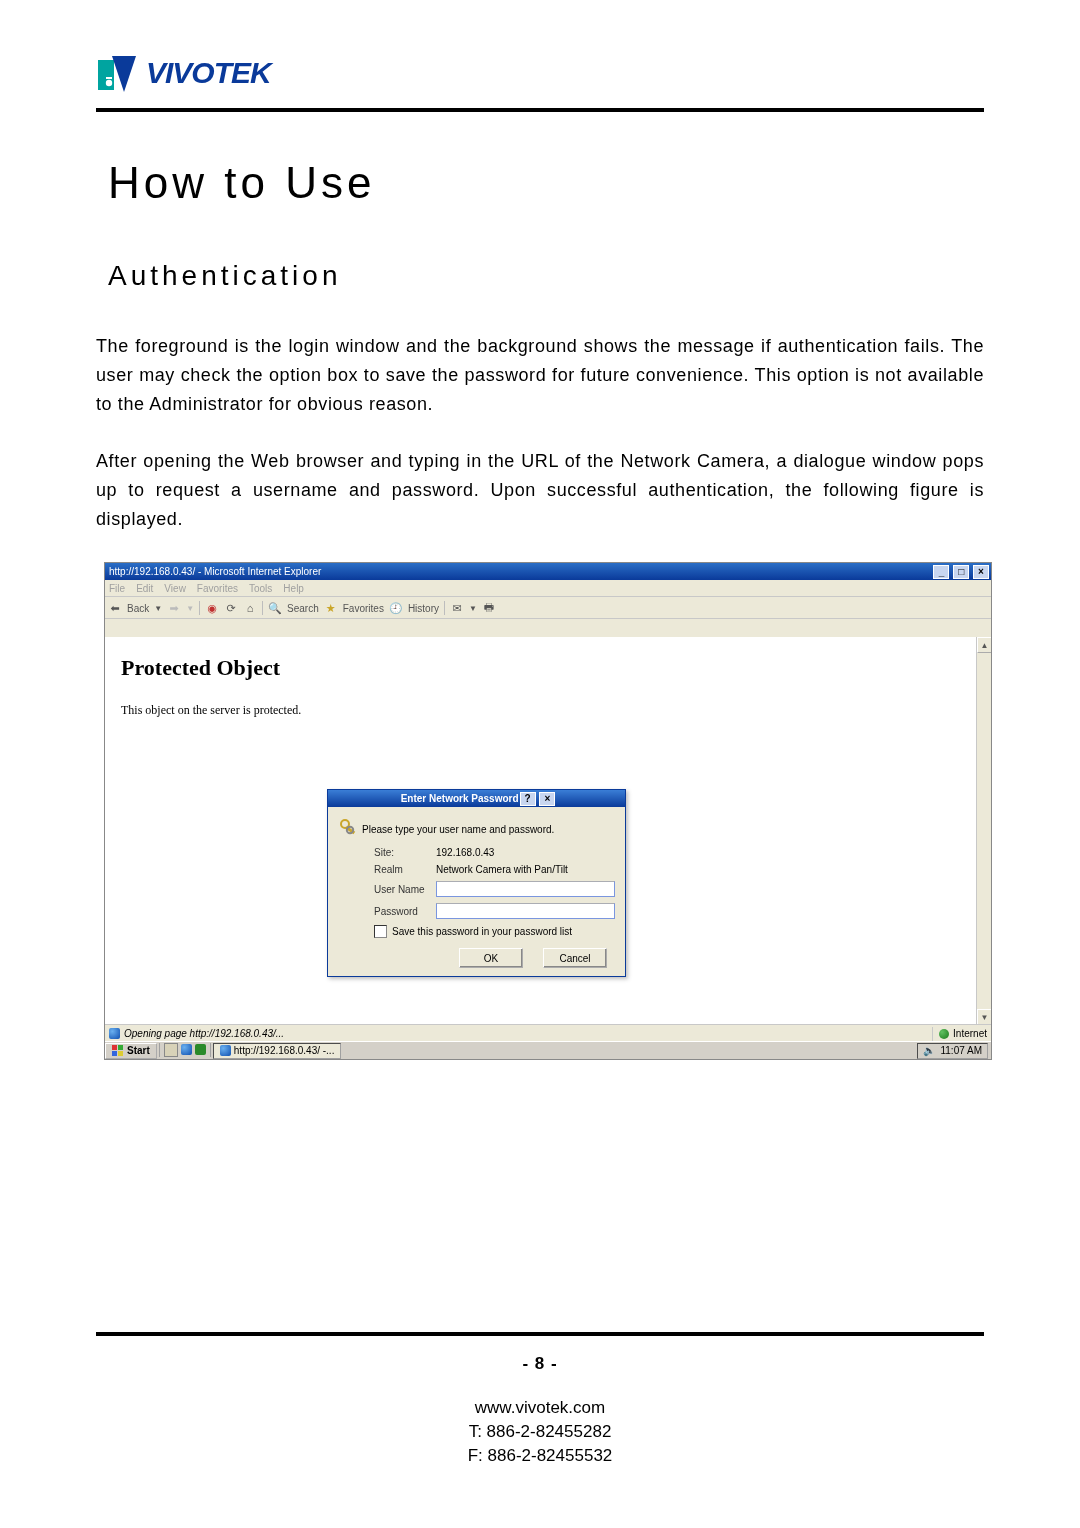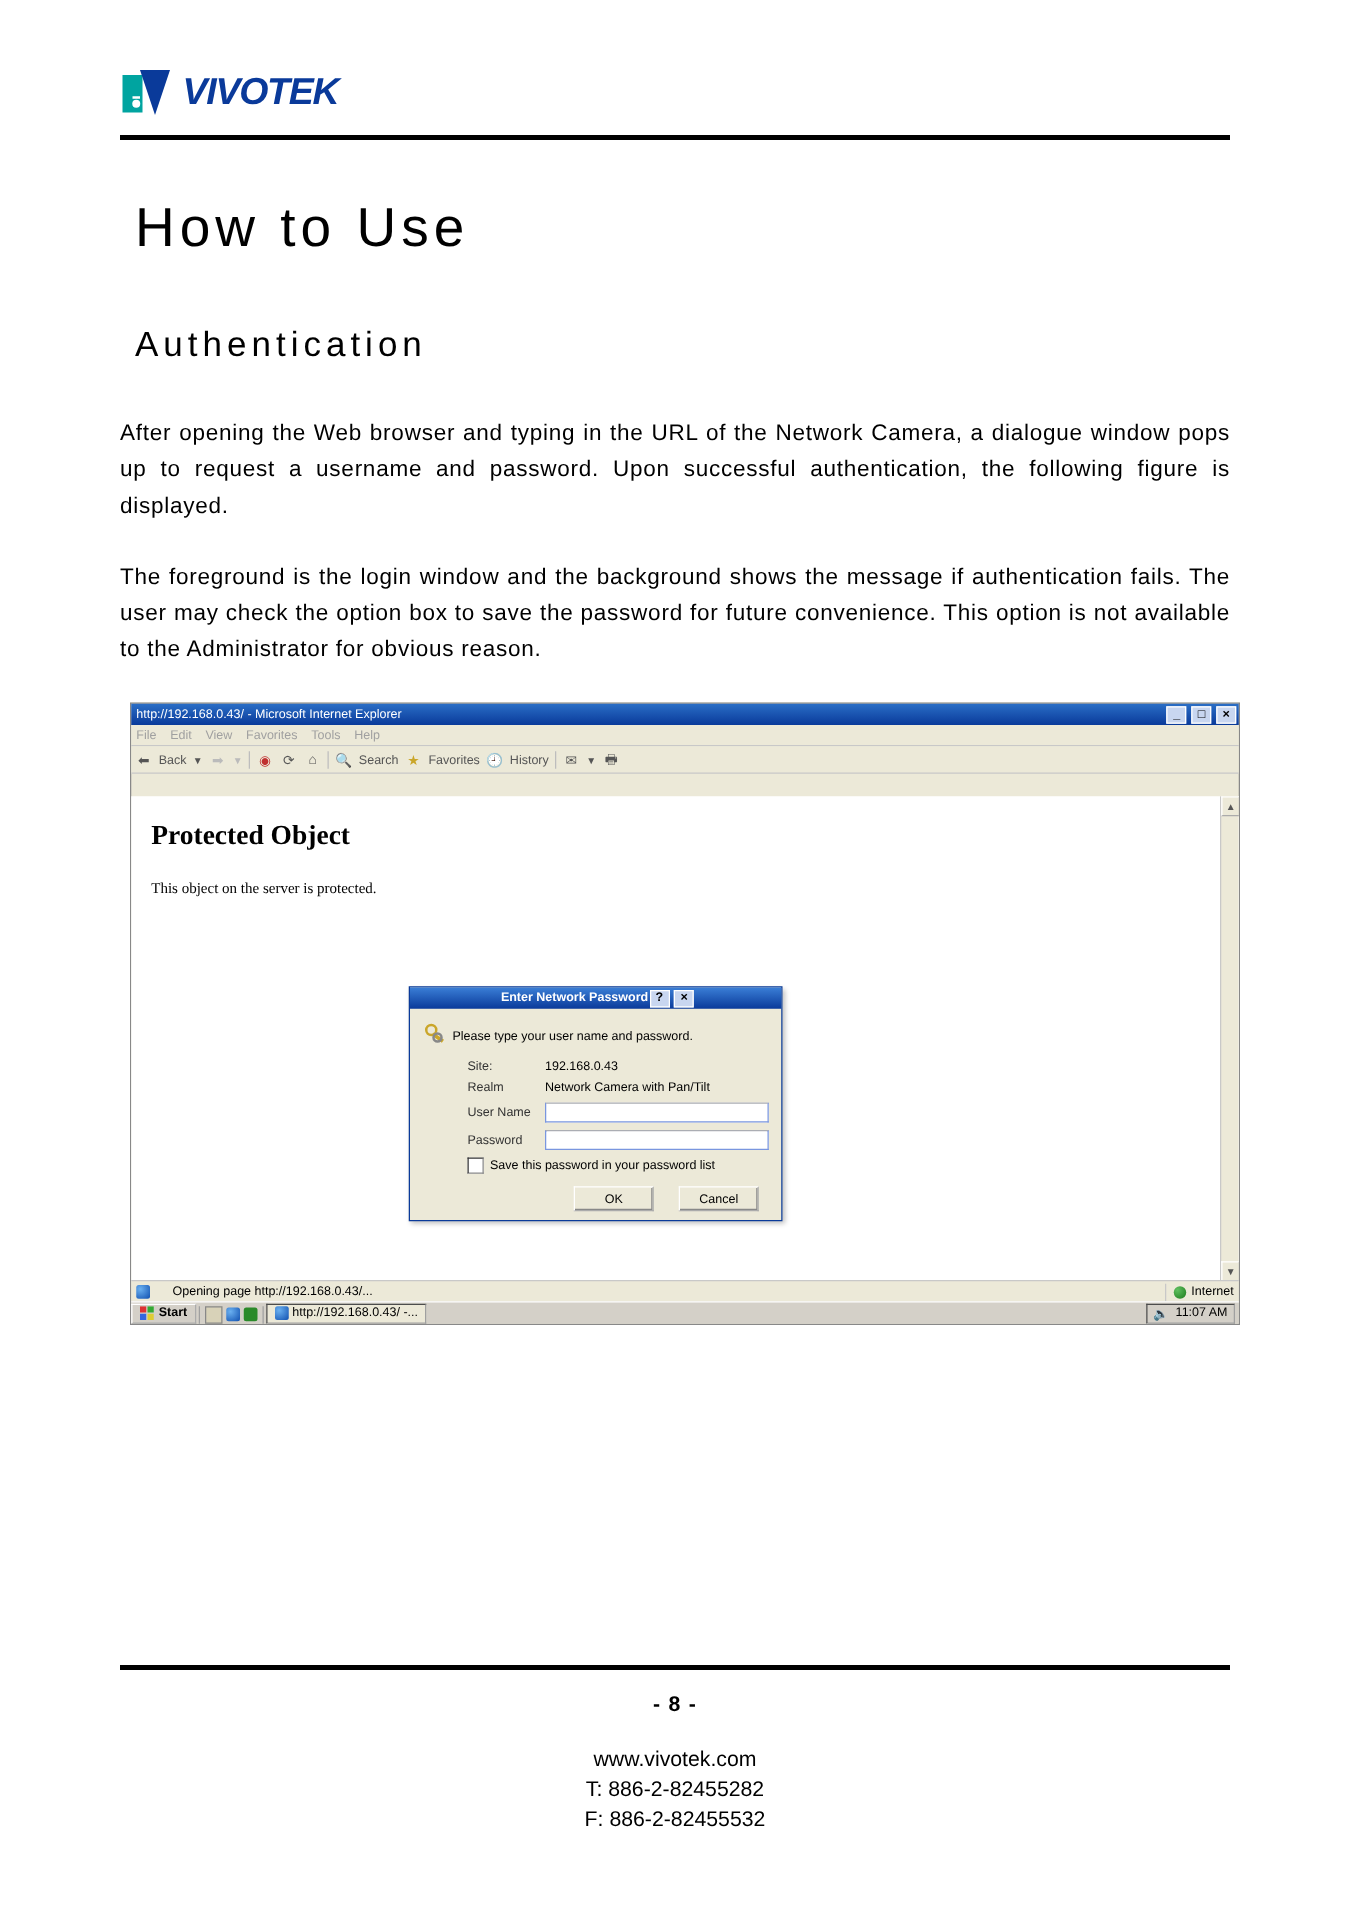--- a/index.html
+++ b/index.html
@@ -217,21 +217,21 @@
   .ss-statusbar .zone {
     display:flex; align-items:center; gap:4px;
     border-left:1px solid #c8c8c8; padding-left:6px; height:14px;
   }
   .ss-taskbar {
     position:absolute; left:0; right:0; bottom:0; height:17px;
     background:#d4d0c8; border-top:1px solid #fff;
     display:flex; align-items:center; justify-content:space-between;
     padding:0 3px 0 0;
   }
-  .ss-taskbar .left { display:flex; align-items:flex-end; gap:2px; }
+  .ss-taskbar .left { display:flex; align-items:flex-start; gap:2px; }
   .ss-taskbar .start {
     height:14px; padding:0 6px;
     background:#d4d0c8; border:1px outset #fff;
     display:flex; align-items:center; gap:3px; font-weight:bold;
   }
   .ss-taskbar .ql {
     display:flex; gap:3px; border-left:1px solid #a0a0a0; border-right:1px solid #a0a0a0;
     padding:0 4px; height:14px; align-items:center;
   }
   .ss-taskbar .task {
@@ -280,22 +280,22 @@
       <rect x="10" y="25" width="6" height="2" fill="#fff"></rect>
     </svg>
     <svg width="188" height="40" viewBox="0 0 188 40">
       <text x="0" y="30" font-family="Arial Black, Arial, sans-serif" font-weight="900" font-style="italic" font-size="30" fill="#0a3a9a" letter-spacing="-1">VIVOTEK</text>
     </svg>
   </div>
   <hr class="header-rule">
 
   <h1 class="title">How to Use</h1>
   <h2 class="subtitle">Authentication</h2>
+  <p class="body">The foreground is the login window and the background shows the message if authentication fails. The user may check the option box to save the password for future convenience.   This option is not available to the Administrator for obvious reason.</p>
   <p class="body">After opening the Web browser and typing in the URL of the Network Camera, a dialogue window pops up to request a username and password. Upon successful authentication, the following figure is displayed.</p>
-  <p class="body">The foreground is the login window and the background shows the message if authentication fails. The user may check the option box to save the password for future convenience.   This option is not available to the Administrator for obvious reason.</p>
 
   <div class="screenshot">
 
     <div class="ss-titlebar">
       <span>http://192.168.0.43/ - Microsoft Internet Explorer</span>
       <span class="ss-wincontrols">
         <span>_</span>
         <span>□</span>
         <span>×</span>
       </span>
@@ -390,21 +390,21 @@
         </div>
       </div>
 
       <div class="scroll-v">
         <div class="arrow" style="top:0;">▲</div>
         <div class="arrow" style="bottom:0;">▼</div>
       </div>
     </div>
 
     <div class="ss-statusbar">
-      <span style="display:flex;align-items:center;gap:18px;">
+      <span style="display:flex;align-items:center;gap:4px;font-style:italic;">
         <span class="e-ico"></span>
         <span>Opening page http://192.168.0.43/...</span>
       </span>
       <span class="zone">
         <span class="globe"></span>
         <span>Internet</span>
       </span>
     </div>
 
     <div class="ss-taskbar">

